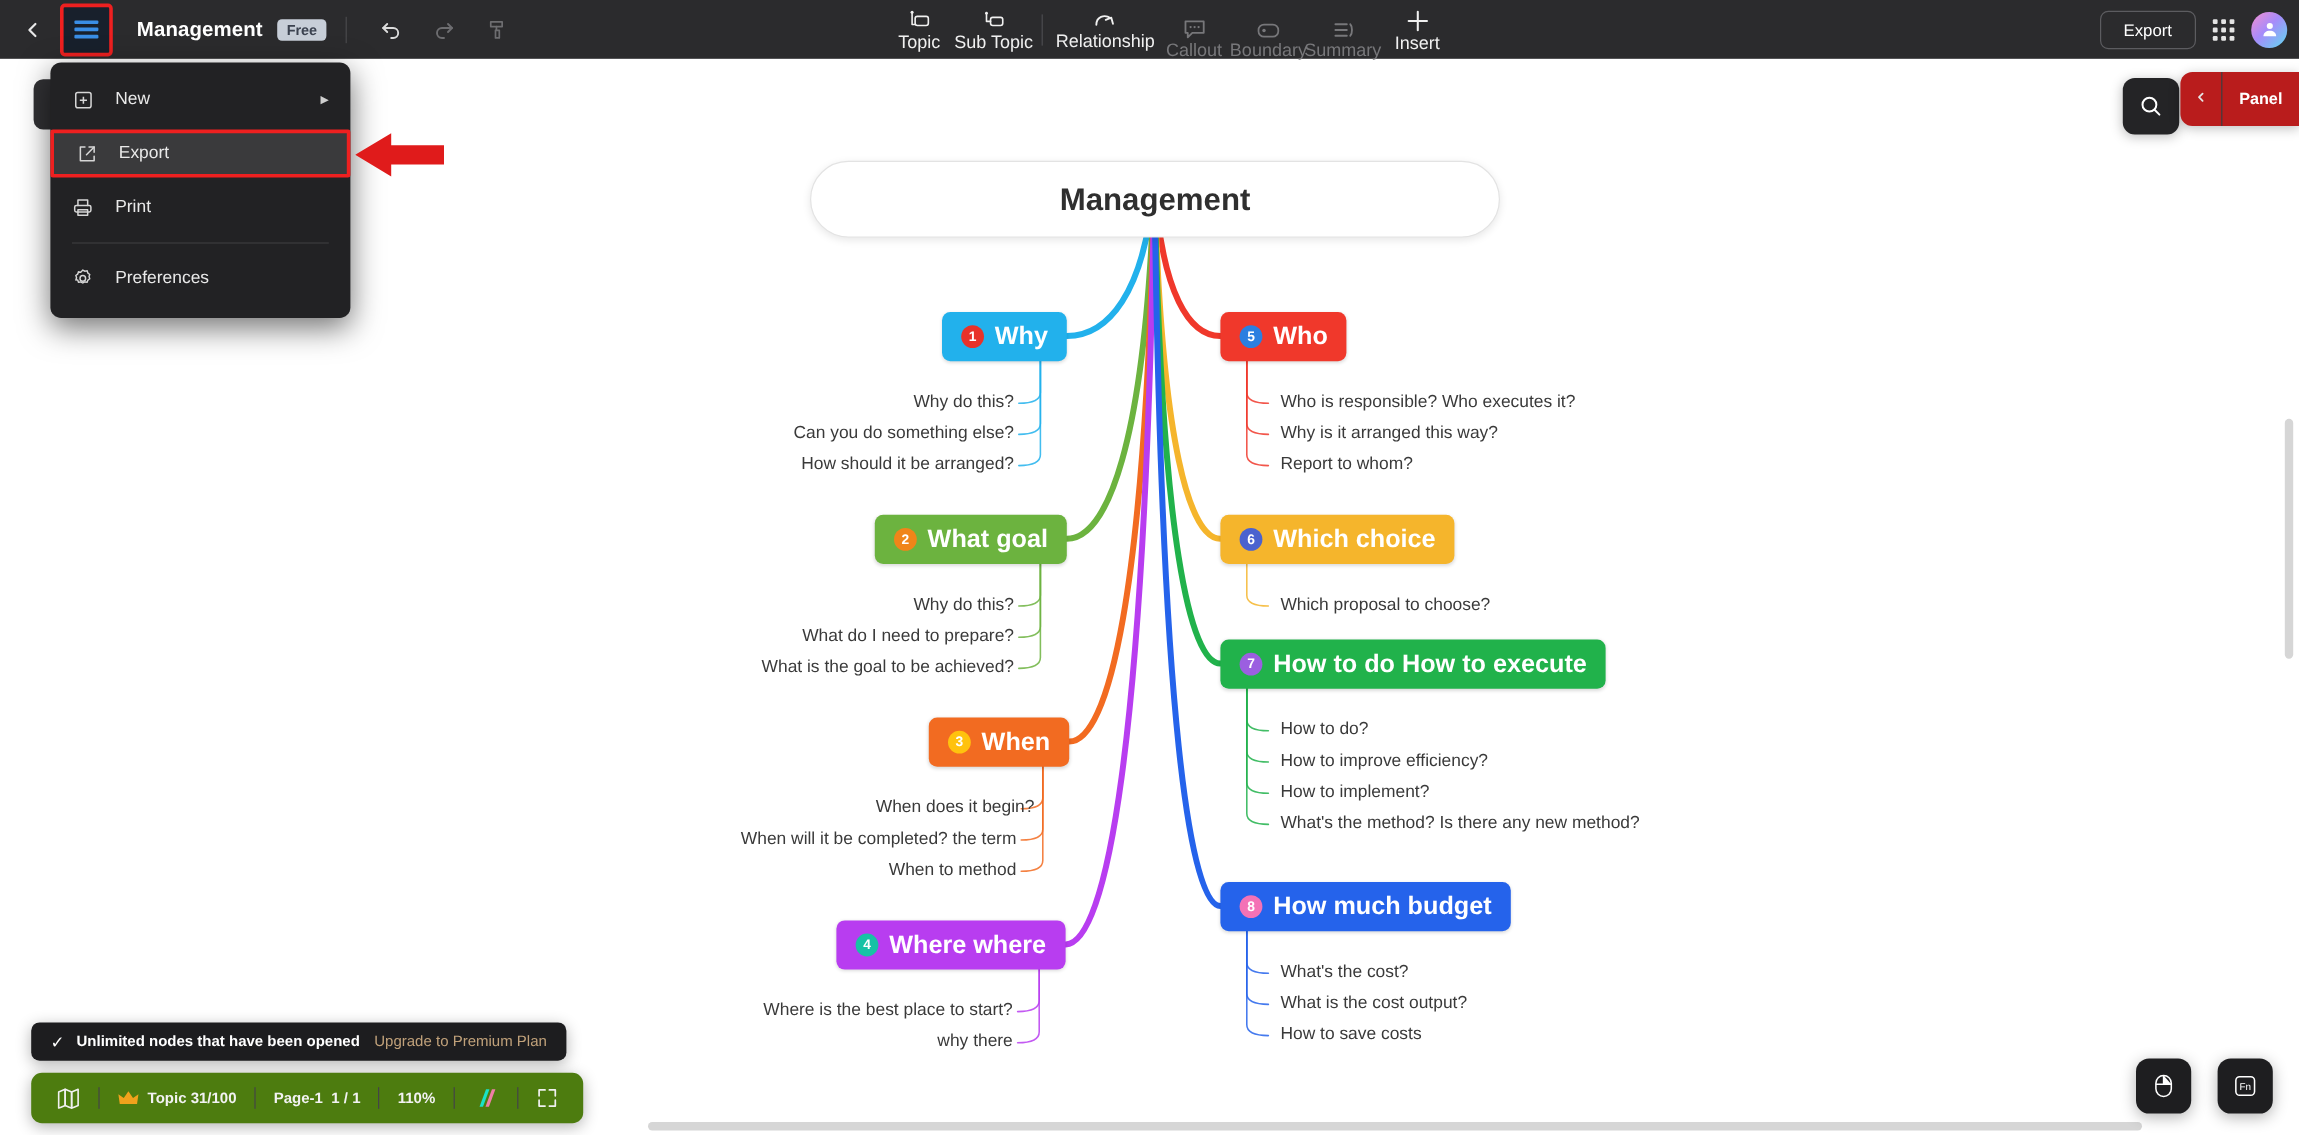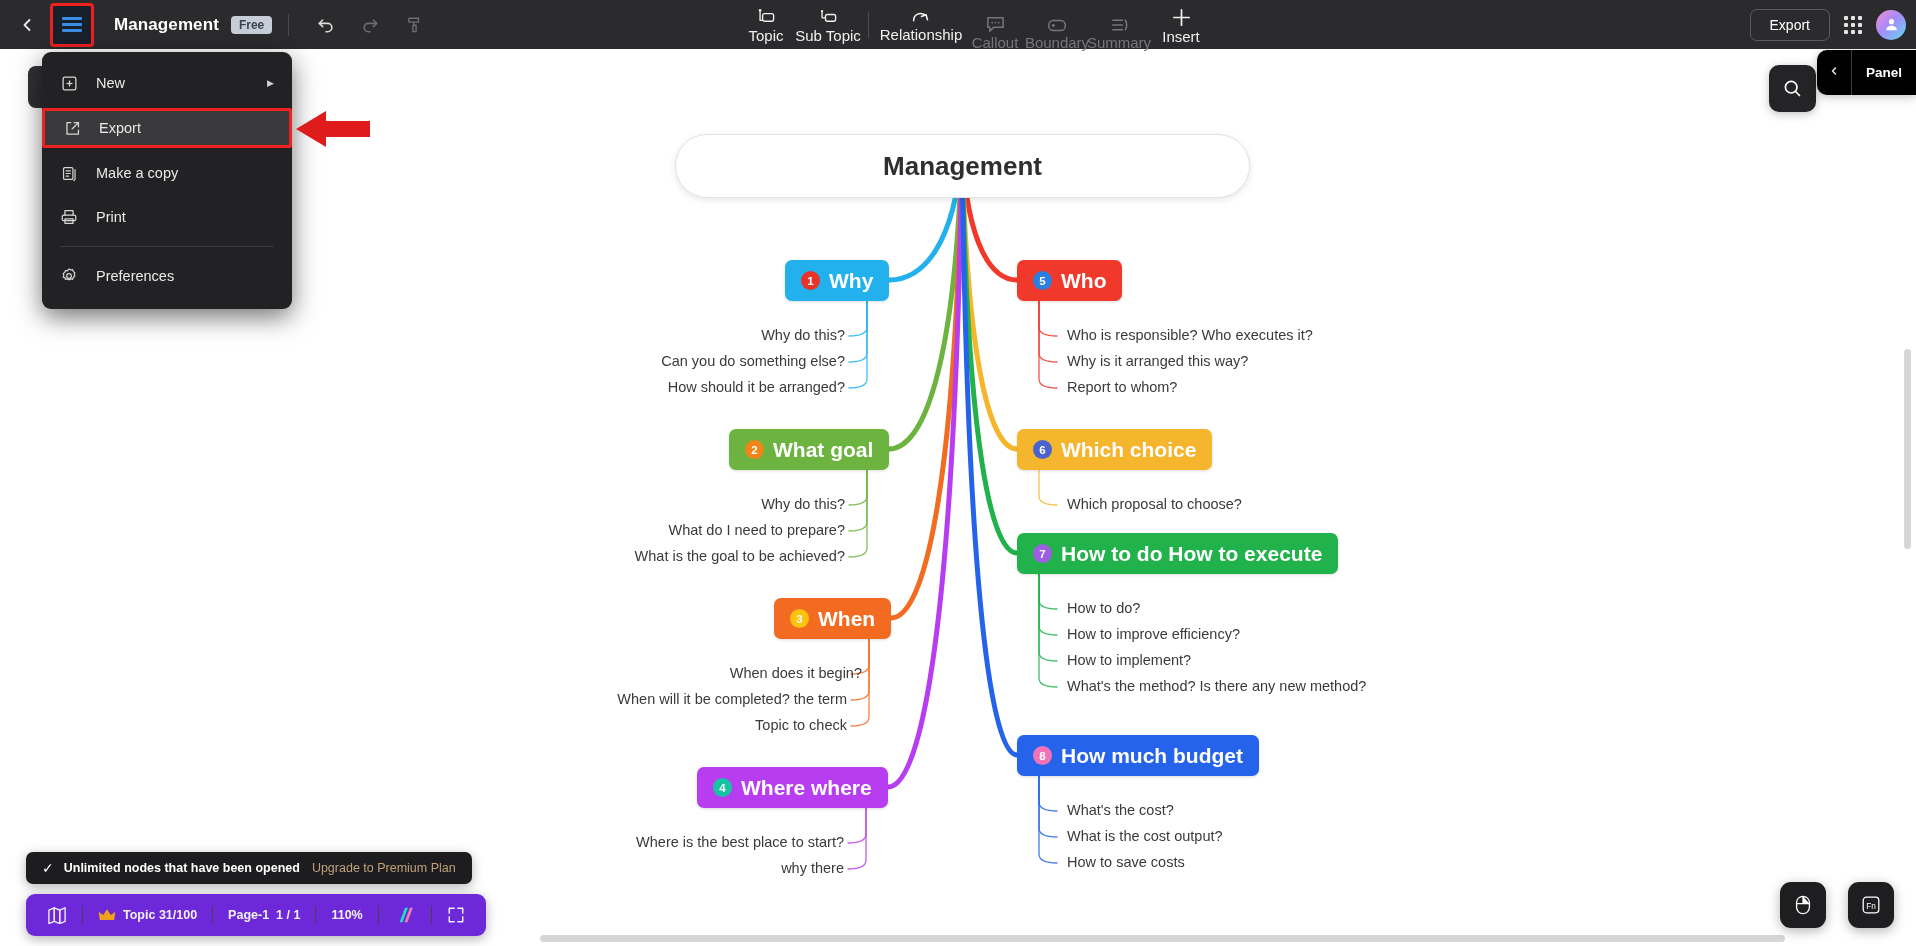--- a/index.html
+++ b/index.html
@@ -107,22 +107,22 @@
   }
 
   
   .search-fab {
     position: absolute; right: 100px; top: 65px; width: 47px; height: 47px;
     background: #242426; border-radius: 10px; display: flex;
     align-items: center; justify-content: center; cursor: pointer; z-index: 30;
     box-shadow: 0 2px 10px rgba(0,0,0,.25);
   }
   .panel-tab {
-    position: absolute; right: 0; top: 50px; height: 45px;
-    background: #000000; border-radius: 10px 0 0 10px;
+    position: absolute; right: 0; top: 60px; height: 45px;
+    background: #b91c1c; border-radius: 10px 0 0 10px;
     display: flex; align-items: center; z-index: 30;
     box-shadow: 0 2px 10px rgba(0,0,0,.25);
   }
   .panel-tab .pt-arrow { padding: 0 11px; color: #e6e6e6; font-size: 13px; cursor: pointer; }
   .panel-tab .pt-divider { width: 1px; height: 45px; background: #3d3d40; }
   .panel-tab .pt-label { padding: 0 14px; color: #ffffff; font-size: 13.5px; font-weight: 600; cursor: pointer; }
 
   .fab-bottom { position: absolute; right: 22px; bottom: 18px; display: flex; gap: 22px; z-index: 30; }
   .fab {
     width: 46px; height: 46px; background: #1e1e20; border-radius: 11px;
@@ -135,21 +135,21 @@
     position: absolute; left: 26px; bottom: 62px; height: 32px;
     background: #1d1d1f; border-radius: 7px; display: flex; align-items: center;
     padding: 0 16px; z-index: 35; box-shadow: 0 3px 12px rgba(0,0,0,.3);
   }
   .toast .check { color: #ffffff; font-size: 14px; margin-right: 10px; }
   .toast .ttext { color: #ffffff; font-size: 12.5px; font-weight: 600; }
   .toast .tlink { color: #c0a17a; font-size: 12.5px; margin-left: 12px; cursor: pointer; }
 
   .statusbar {
     position: absolute; left: 26px; bottom: 10px; height: 42px;
-    background: #6d28d9; border-radius: 9px; display: flex; align-items: center;
+    background: #4d7c0f; border-radius: 9px; display: flex; align-items: center;
     padding: 0 6px; z-index: 35; box-shadow: 0 3px 12px rgba(0,0,0,.3);
   }
   .sb-item {
     display: flex; align-items: center; gap: 7px; padding: 0 15px;
     color: #f2f2f2; font-size: 12.5px; font-weight: 600; cursor: pointer; height: 42px;
   }
   .sb-sep { width: 1px; height: 18px; background: #444447; }
 
   
   .canvas { position: absolute; top: 49px; left: 0; width: 1916px; height: 897px; background: #fff; overflow: hidden; }
@@ -240,21 +240,21 @@
         </div>
         <div class="leaf r-align" style="top: 447px; left: 845px;">Why do this?</div>
         <div class="leaf r-align" style="top: 473px; left: 845px;">What do I need to prepare?</div>
         <div class="leaf r-align" style="top: 499px; left: 845px;">What is the goal to be achieved?</div>
         <div class="node" style="left: 774px; top: 549px; background: rgb(242, 107, 33);">
           <span class="num" style="background: rgb(255, 194, 14);">3</span>
           <span>When</span>
         </div>
         <div class="leaf r-align" style="top: 616px; left: 847px; margin-left: 15px;">When does it begin?</div>
         <div class="leaf r-align" style="top: 642px; left: 847px; text-align: center;">When will it be completed? the term</div>
-        <div class="leaf r-align" style="top: 668px; left: 847px;">Topic to check</div>
+        <div class="leaf r-align" style="top: 668px; left: 847px;">When to method</div>
         <div class="node" style="left: 697px; top: 718px; background: rgb(184, 61, 240);">
           <span class="num" style="background: rgb(23, 194, 165);">4</span>
           <span>Where where</span>
         </div>
         <div class="leaf r-align" style="top: 785px; left: 844px;">Where is the best place to start?</div>
         <div class="leaf r-align" style="top: 811px; left: 844px;">why there</div>
         <div class="node" style="left: 1017px; top: 211px; background: rgb(240, 56, 43);">
           <span class="num" style="background: rgb(43, 127, 224);">5</span>
           <span>Who</span>
         </div>
@@ -428,32 +428,20 @@
       <span class="mi-icon">
         <svg width="17" height="17" viewBox="0 0 20 20" fill="none" stroke="currentColor" stroke-width="1.5" stroke-linecap="round" stroke-linejoin="round">
             <path d="M8 3H3.5v13.5H17V12"></path>
             <polyline points="12 3 17 3 17 8"></polyline>
             <line x1="17" y1="3" x2="9.5" y2="10.5"></line>
           </svg>
       </span>
       <span>Export</span>
     </div>
 
-    <div class="menu-item">
-      <span class="mi-icon">
-        <svg width="17" height="17" viewBox="0 0 20 20" fill="none" stroke="currentColor" stroke-width="1.4" stroke-linecap="round" stroke-linejoin="round">
-            <rect x="3" y="3" width="11" height="14" rx="1.5"></rect>
-            <path d="M16.5 5.5v11a1.5 1.5 0 0 1-1.5 1.5"></path>
-            <line x1="6" y1="7" x2="11" y2="7"></line>
-            <line x1="6" y1="10" x2="11" y2="10"></line>
-            <line x1="6" y1="13" x2="9" y2="13"></line>
-          </svg>
-      </span>
-      <span>Make a copy</span>
-    </div>
 
     <div class="menu-item">
       <span class="mi-icon">
         <svg width="18" height="18" viewBox="0 0 20 20" fill="none" stroke="currentColor" stroke-width="1.4" stroke-linecap="round" stroke-linejoin="round">
             <path d="M5.5 8V3h9v5"></path>
             <rect x="2.5" y="8" width="15" height="6" rx="1.5"></rect>
             <rect x="5.5" y="12" width="9" height="5"></rect>
           </svg>
       </span>
       <span>Print</span>

